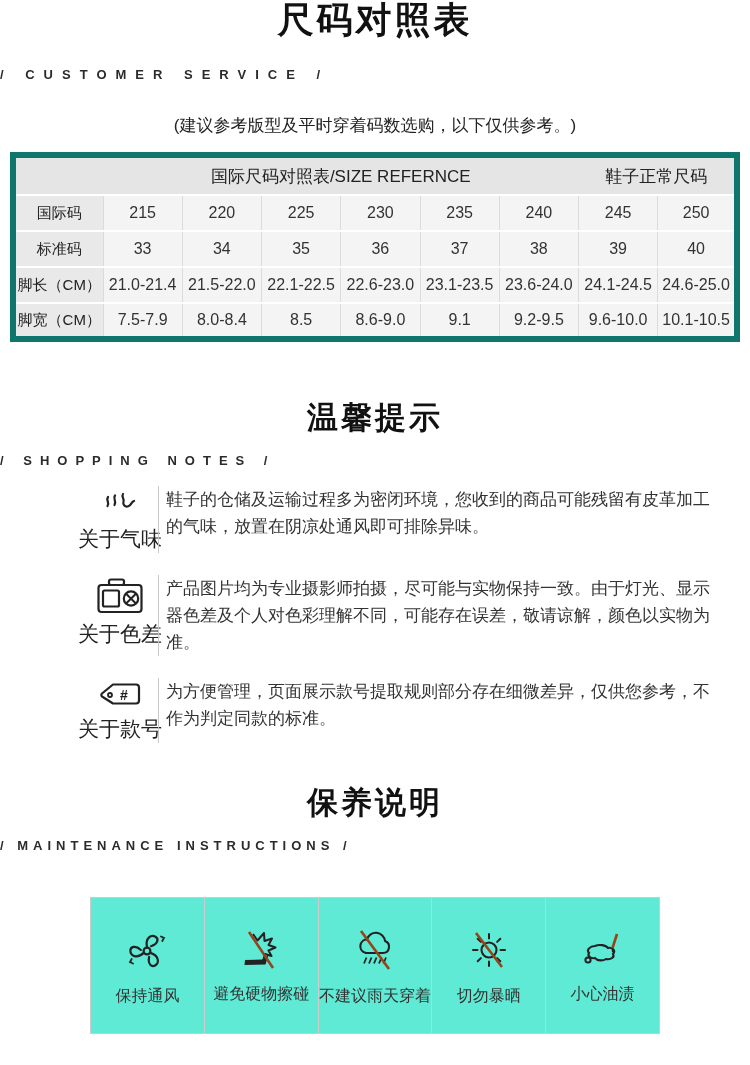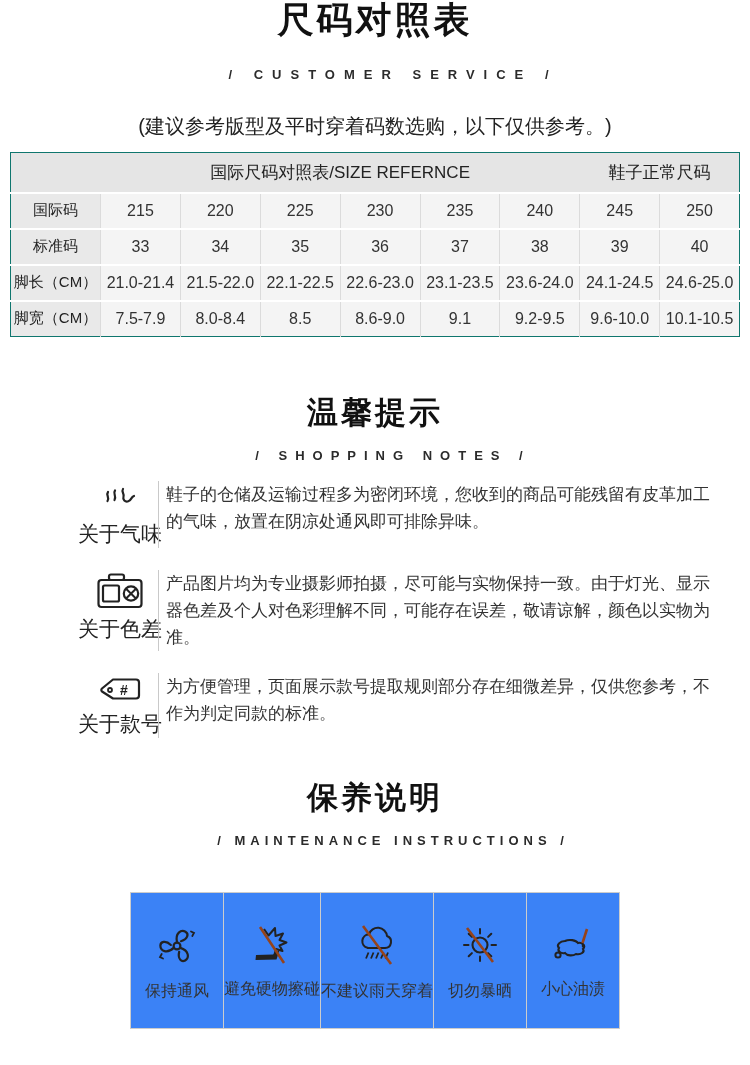--- a/index.html
+++ b/index.html
@@ -12,37 +12,37 @@
   .page { width: 750px; height: 1065px; background: #fff; }
 
   
   .sec-title {
     text-align: center; font-weight: 700; color: #111;
     letter-spacing: 3px;
   }
   .sec-title.h1 { font-size: 36px; line-height: 40px; }
   .sec-title.h2 { font-size: 31px; line-height: 36px; }
   .sec-sub {
-    text-align: center; font-size: 13px; font-weight: 600; color: #2b2b2b;
-    line-height: 18px; white-space: nowrap; padding-left: 36px;
+    text-align: left; font-size: 13px; font-weight: 600; color: #2b2b2b;
+    line-height: 18px; white-space: nowrap;
   }
   .sub-wide   { letter-spacing: 9px; margin-top: 26px; }
   .sub-shop   { letter-spacing: 8px; margin-top: 16px; }
   .sub-maint  { letter-spacing: 5px; margin-top: 16px; }
 
   .size-note {
-    text-align: center; font-size: 20px; color: #222;
+    text-align: center; font-size: 17px; color: #222;
     margin-top: 30px; line-height: 24px;
   }
 
   
   table.size-table {
     width: 730px; margin: 14px auto 0 auto;
     border-collapse: collapse; table-layout: fixed;
-    border: 1px solid #0f766e;
+    border: 6px solid #0f766e;
   }
   .size-table th {
     background: #e5e5e5; font-size: 17px; font-weight: 400; color: #222;
     height: 40px; text-align: center; border: none;
   }
   .size-table th.col-label { width: 90px; }
   .size-table td {
     background: #f4f4f4; font-size: 16px; color: #333;
     height: 36px; text-align: center;
     border-left: 1px solid #dbdbdb; border-top: 2px solid #ffffff;
@@ -65,22 +65,22 @@
   .tip-label { font-size: 21px; color: #222; margin-top: 5px; white-space: nowrap; }
   .tip-body {
     border-left: 1px solid #c9c9c9; padding-left: 7px;
     width: 558px; font-size: 17px; line-height: 27px; color: #333;
     text-align: justify;
   }
   .tip-icon { display: block; }
 
   
   .care-grid {
-    width: 490px; margin: 42px auto 0 auto; height: 137px;
-    display: flex; border: 1px solid #cccccc; background: #3b82f6;
+    width: 570px; margin: 42px auto 0 auto; height: 137px;
+    display: flex; border: 1px solid #cccccc; background: #5eead4;
   }
   .care-cell {
     flex: 1 1 0; display: flex; flex-direction: column;
     align-items: center; justify-content: center;
     border-left: 1px solid #cccccc; padding-top: 2px;
   }
   .care-cell:first-child { border-left: none; }
   .care-icon { display: block; margin-bottom: 13px; }
   .care-label { font-size: 16px; color: #333; white-space: nowrap; }
 

